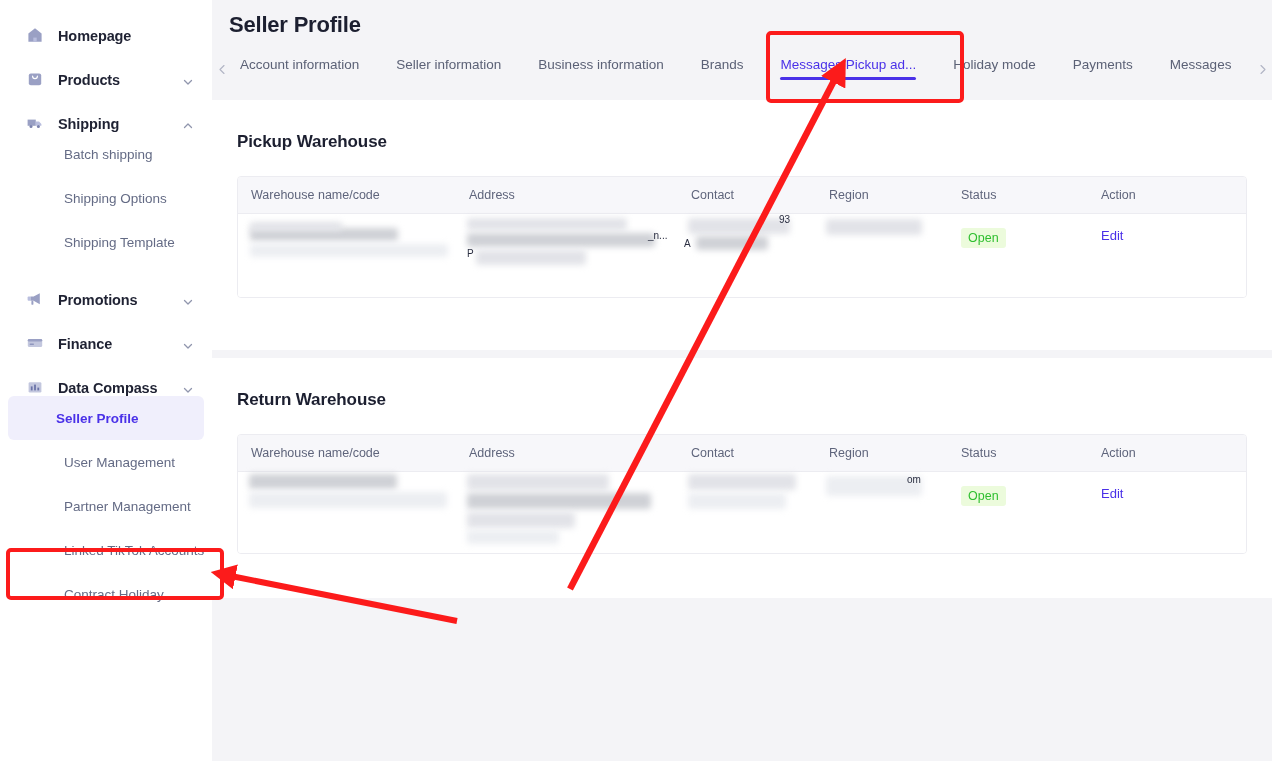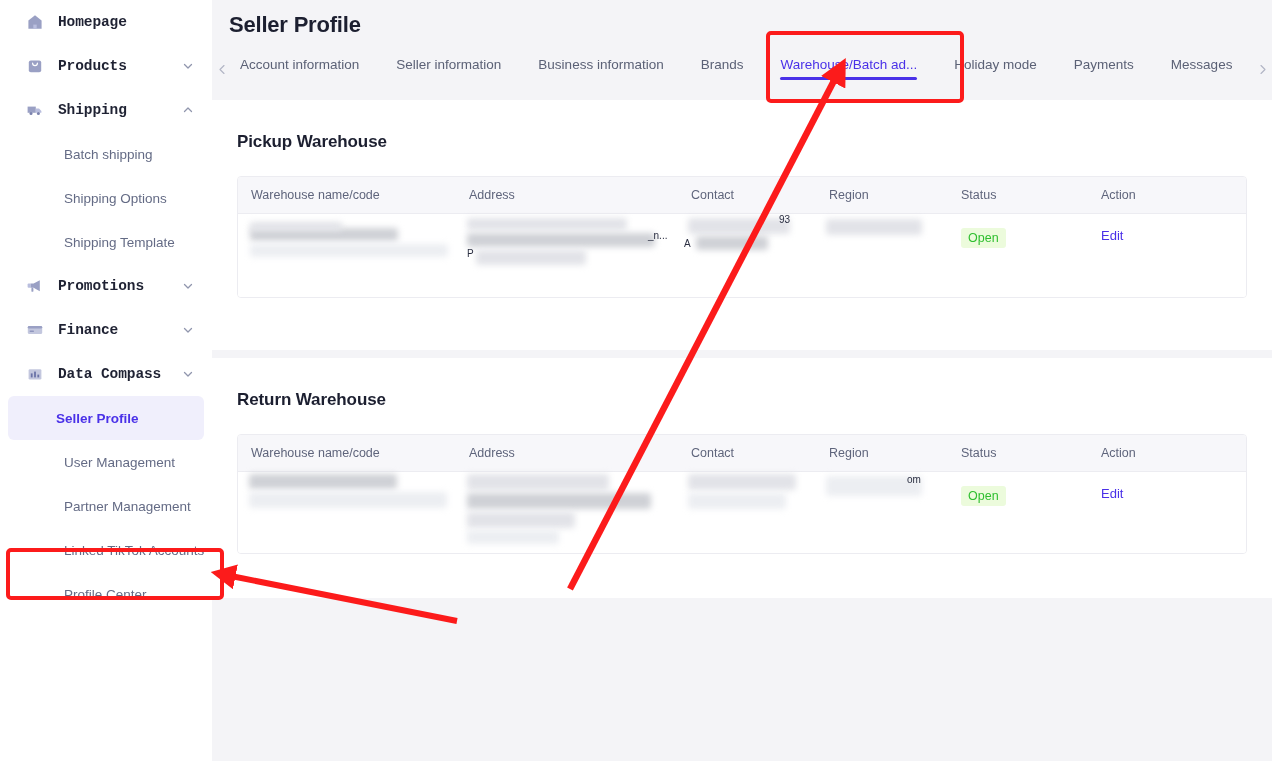--- a/index.html
+++ b/index.html
@@ -14,26 +14,25 @@
   #root { position: relative; width: 1272px; height: 761px; }
 
   
   .sidebar {
     position: absolute; left: 0; top: 0;
     width: 212px; height: 761px;
     background: #ffffff;
     overflow: hidden;
   }
   .nav-item {
-    display: flex; align-items: center;
+    display: flex; align-items: flex-end;
     height: 44px;
     padding: 0 18px 0 26px;
     cursor: pointer;
     position: relative;
-    font-family: Liberation Mono, monospace;
   }
   .nav-item .ico {
     width: 18px; height: 18px;
     margin-right: 14px;
     flex: 0 0 18px;
     display: flex; align-items: center; justify-content: center;
   }
   .nav-item .ico svg { display:block; }
   .nav-label {
     font-size: 14.5px;
@@ -325,40 +324,40 @@
     <div class="sub-item">
       <span class="sub-label">User Management</span>
     </div>
     <div class="sub-item">
       <span class="sub-label">Partner Management</span>
     </div>
     <div class="sub-item">
       <span class="sub-label">Linked TikTok Accounts</span>
     </div>
     <div class="sub-item">
-      <span class="sub-label">Profile Center</span>
+      <span class="sub-label">Contract Holiday</span>
     </div>
   </div>
 
   <div class="main">
 
     <div class="page-title">Seller Profile</div>
 
     <div class="tabs-wrap">
       <div class="tab-arrow">
         <svg width="11" height="11" viewBox="0 0 11 11">
             <path d="M7 1.5 3 5.5l4 4" stroke="#b0b4c4" stroke-width="1.1" fill="none" stroke-linecap="round" stroke-linejoin="round"></path>
           </svg>
       </div>
       <div class="tabs">
         <div class="tab"><span>Account information</span></div>
         <div class="tab"><span>Seller information</span></div>
         <div class="tab"><span>Business information</span></div>
         <div class="tab"><span>Brands</span></div>
-        <div class="tab active"><span>Warehouse/Batch ad...</span></div>
+        <div class="tab active"><span>Messages/Pickup ad...</span></div>
         <div class="tab"><span>Holiday mode</span></div>
         <div class="tab"><span>Payments</span></div>
         <div class="tab"><span>Messages</span></div>
       </div>
       <div class="tab-arrow">
         <svg width="11" height="11" viewBox="0 0 11 11">
             <path d="M4 1.5 8 5.5l-4 4" stroke="#b0b4c4" stroke-width="1.1" fill="none" stroke-linecap="round" stroke-linejoin="round"></path>
           </svg>
       </div>
     </div>

